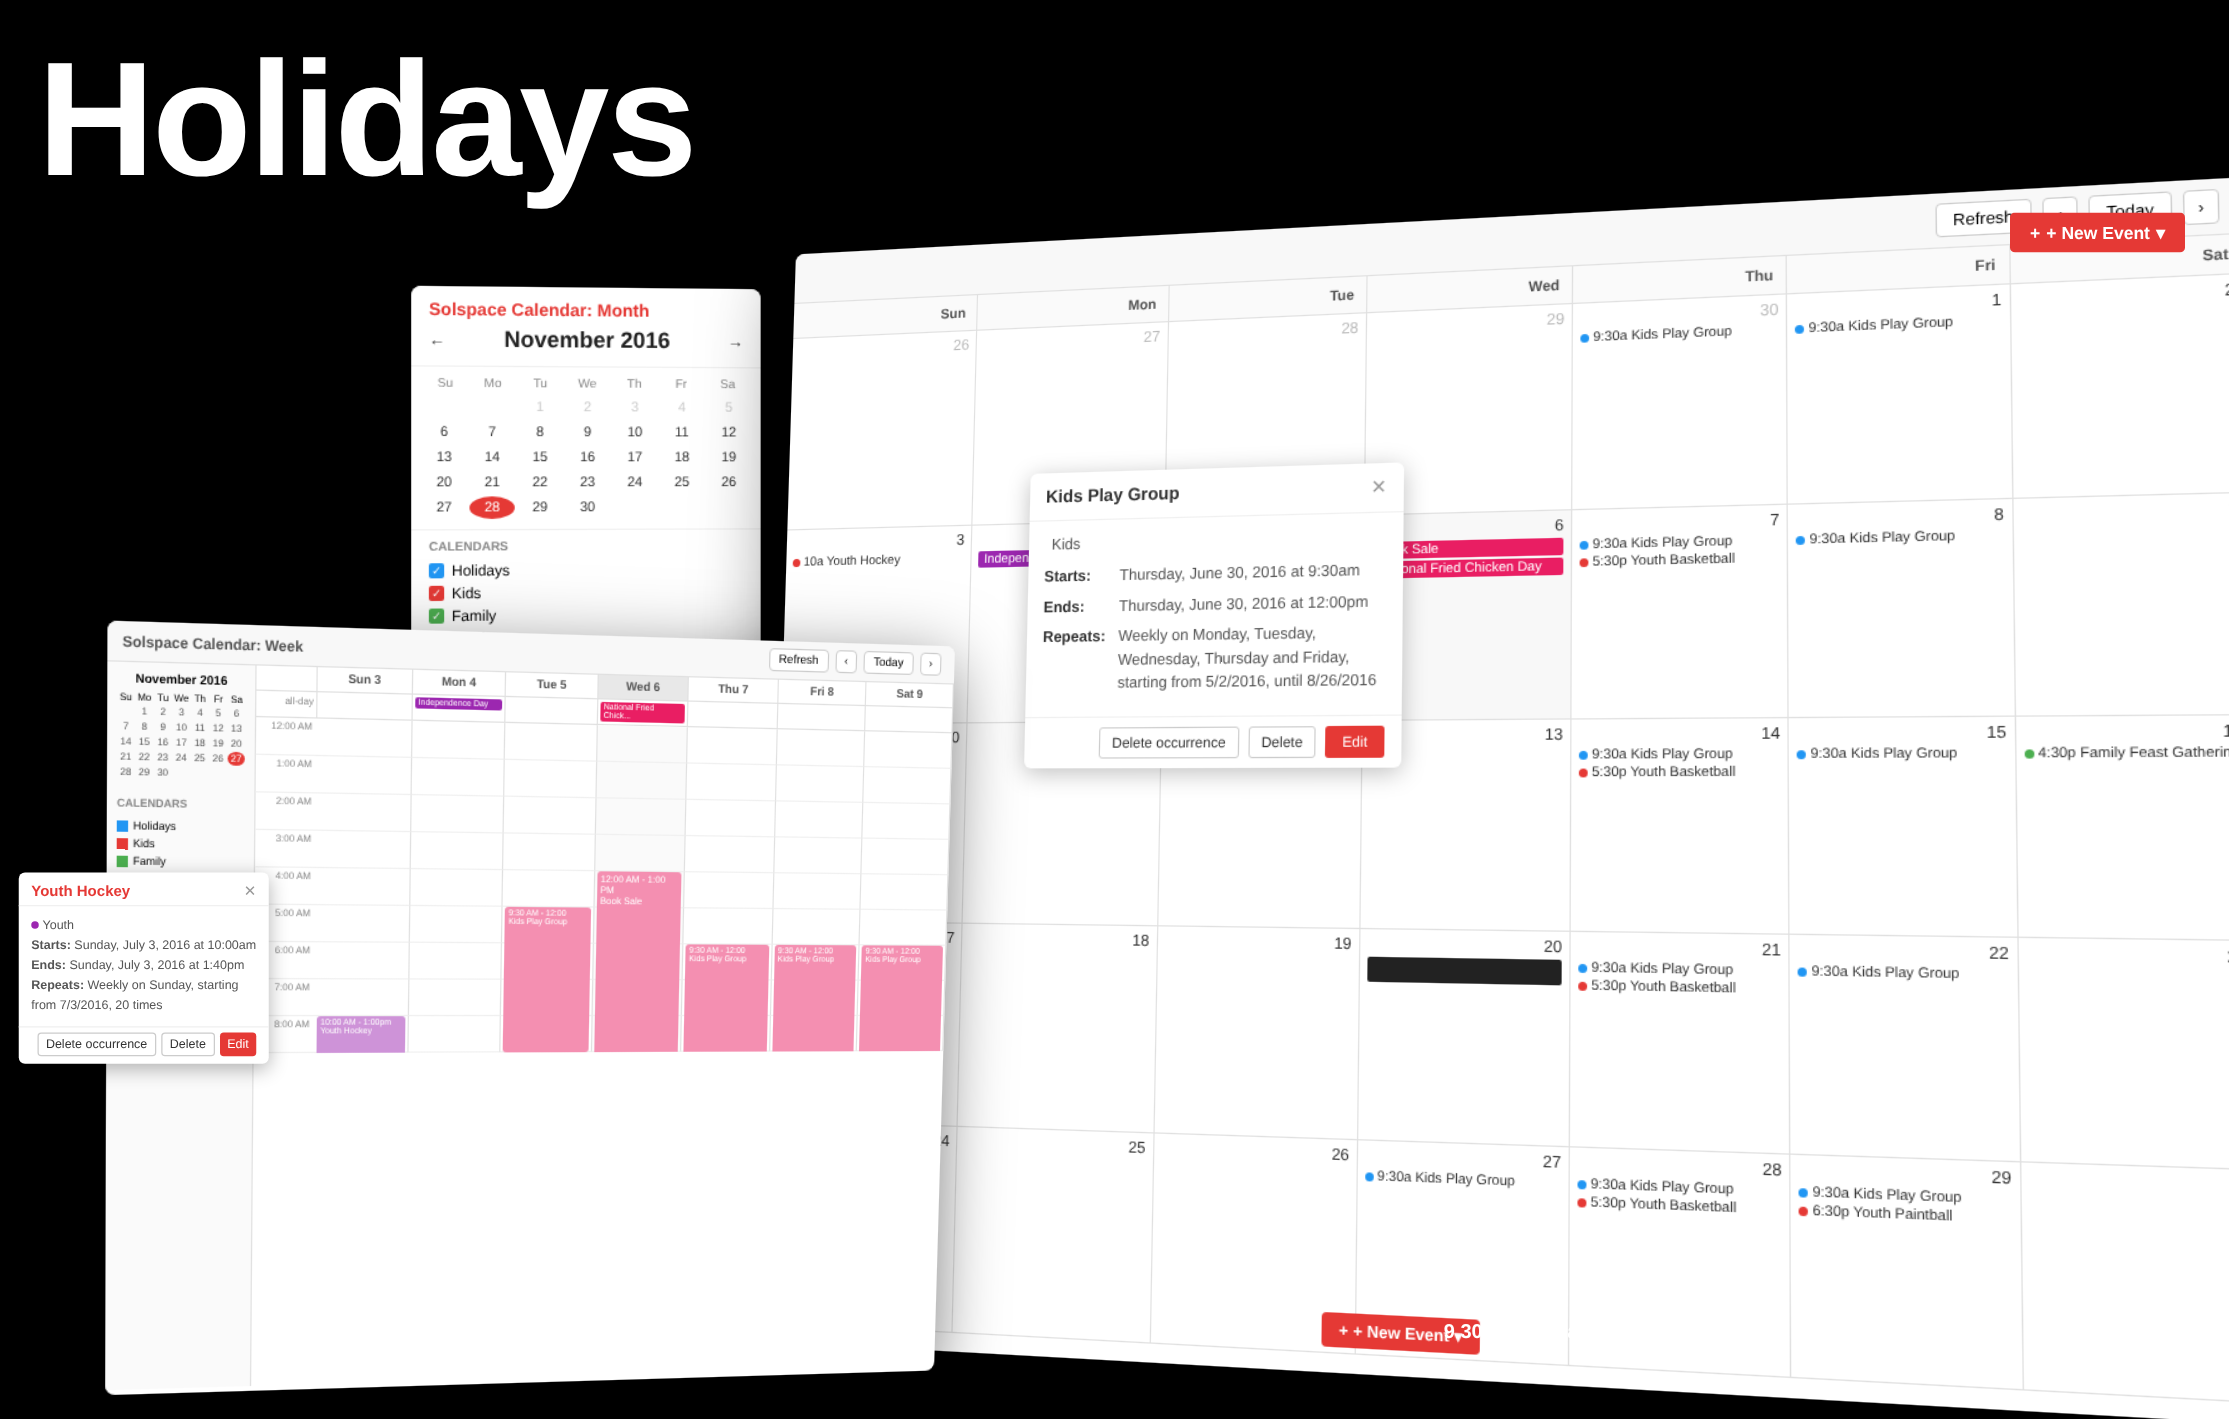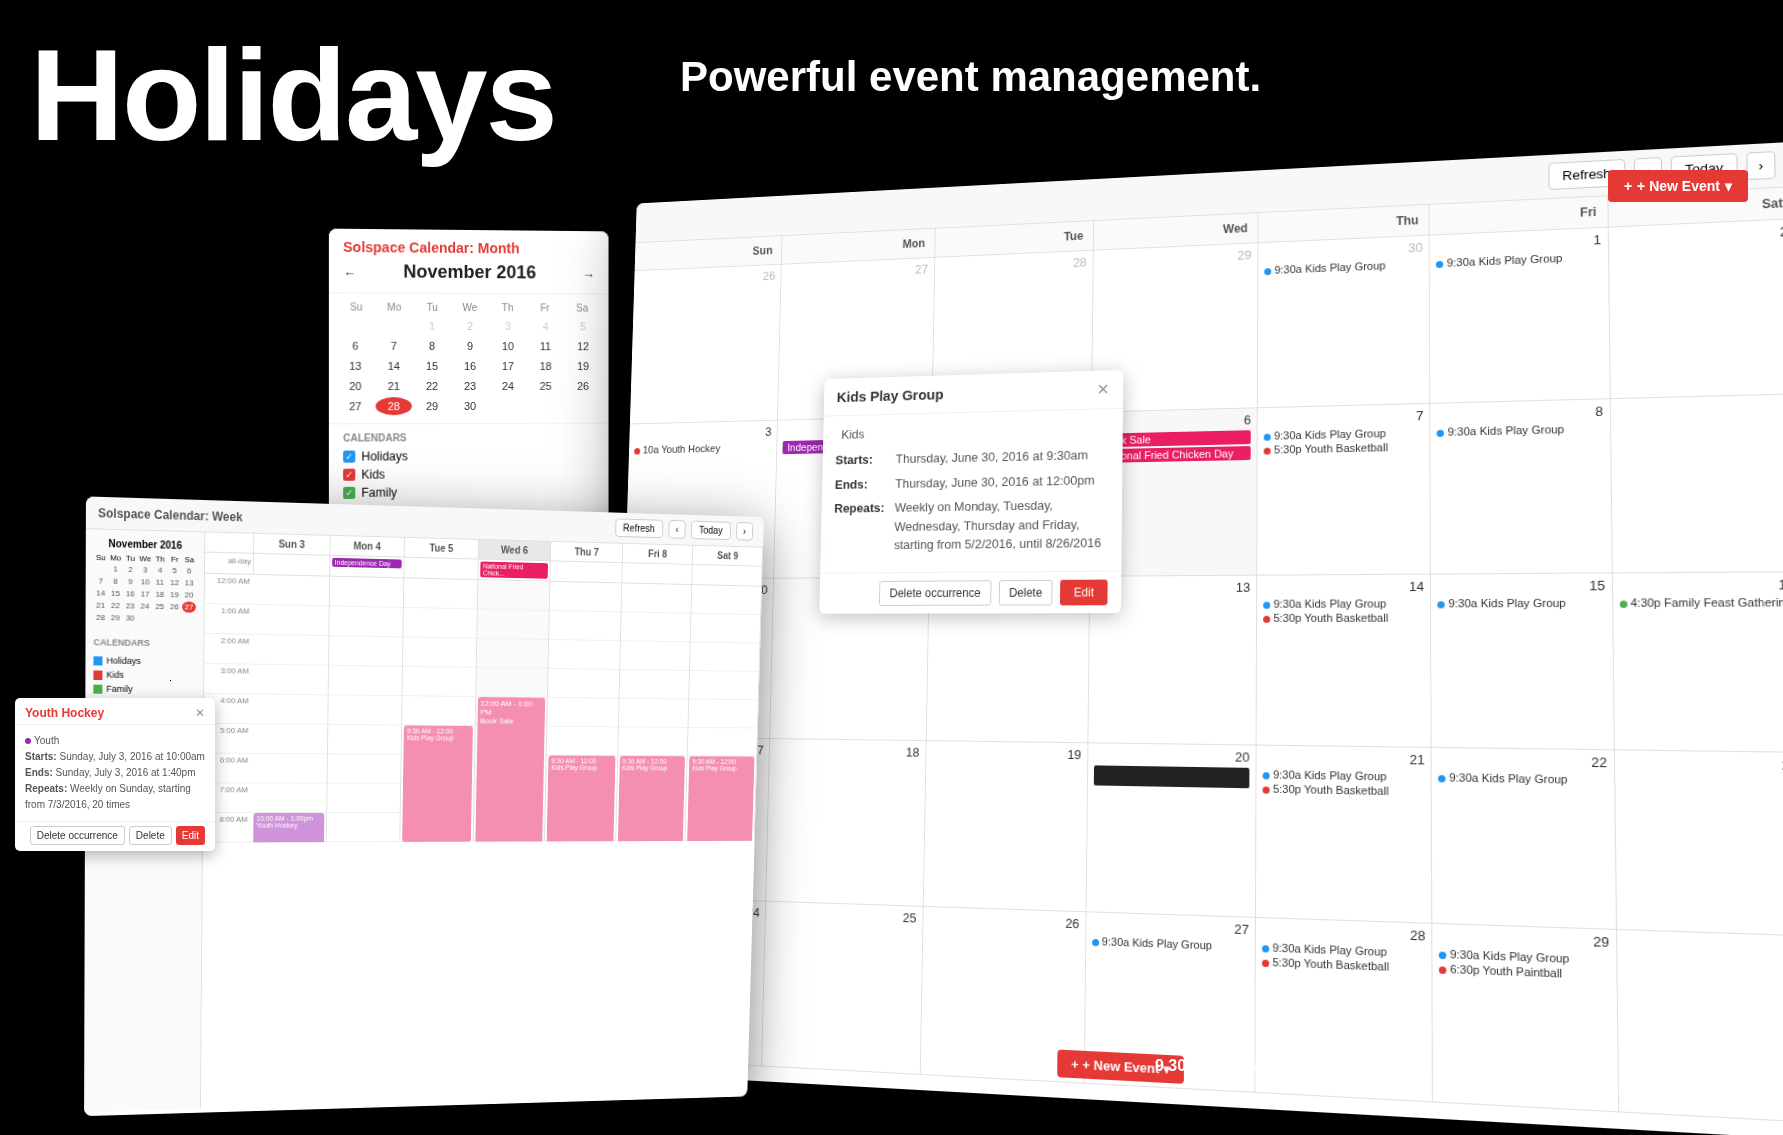--- a/index.html
+++ b/index.html
@@ -587,21 +587,20 @@
       font-size: 16px;
       font-weight: 600;
     }
   </style>
 </head>
 <body>
 
 <div class="hero-section">
   <div class="hero-title">Holidays</div>
   <div class="hero-subtitle">
-    <div>Powerful event management.</div>
   </div>
 </div>
 
 <button class="top-new-event">
   <span>+</span>
   <span>+ New Event</span>
   <span>▾</span>
 </button>
 
 <div class="calendar-small">

